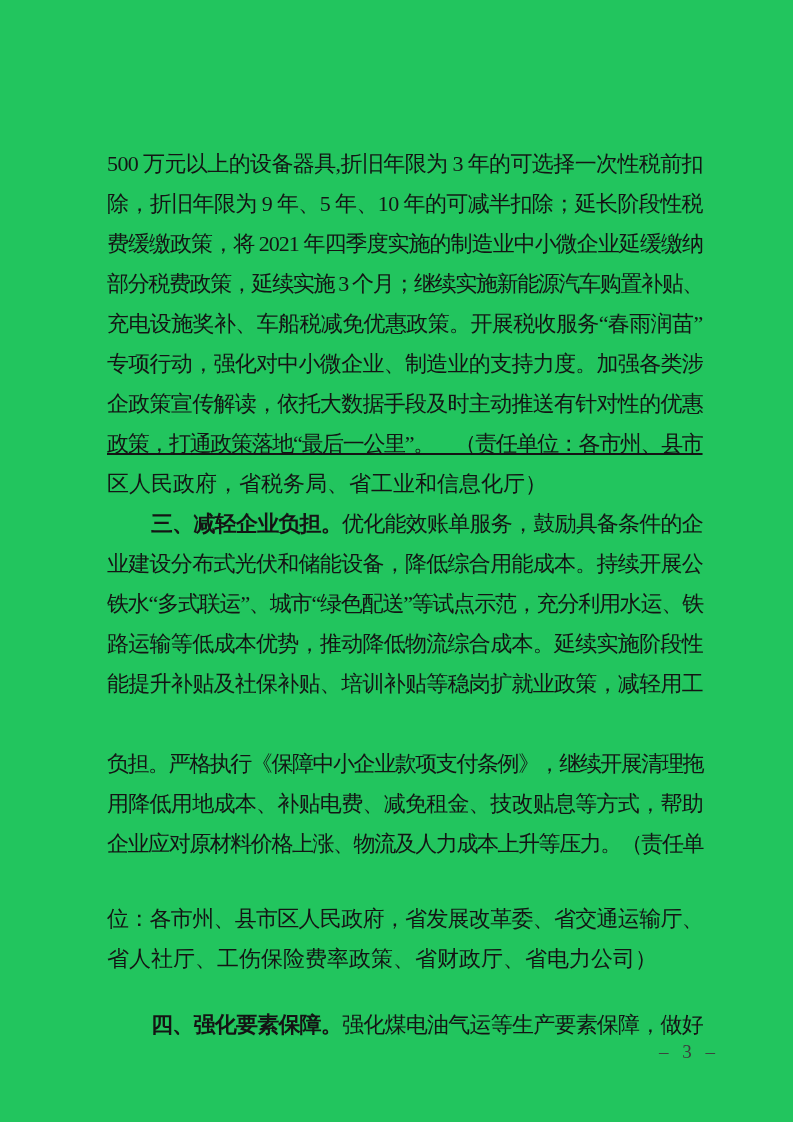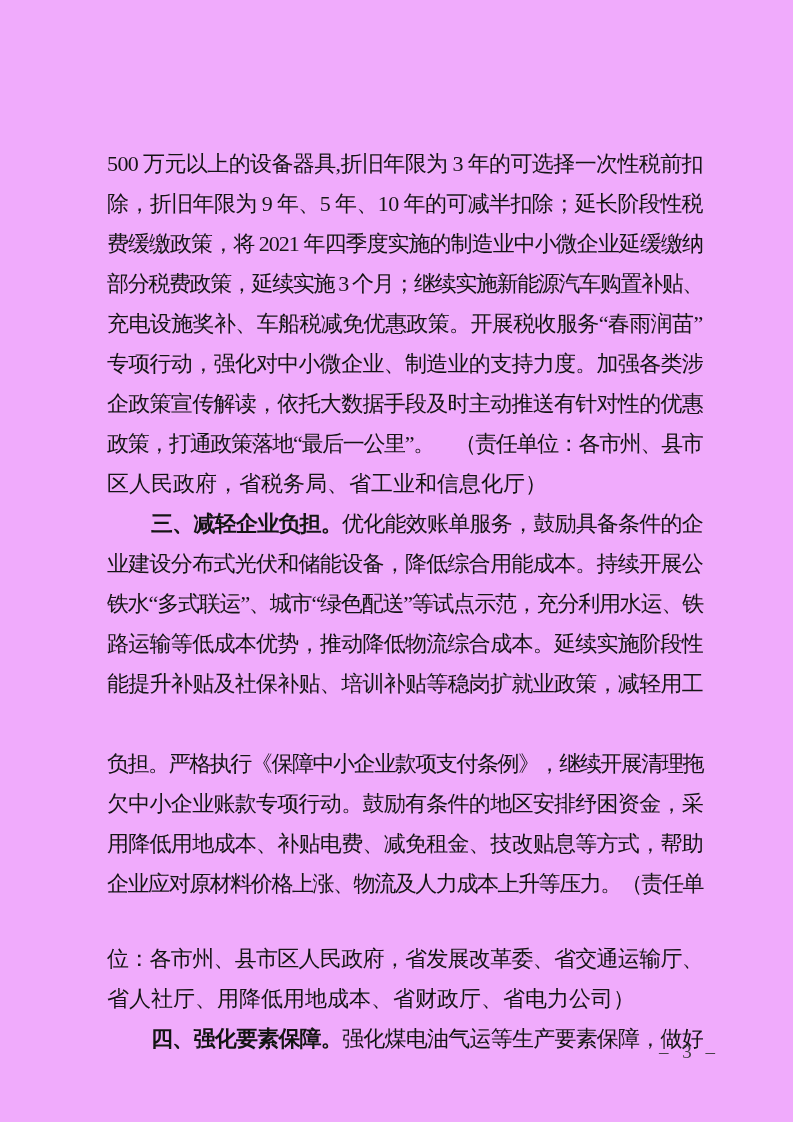--- a/index.html
+++ b/index.html
@@ -4,21 +4,21 @@
 <style>
   html, body {
     margin: 0;
     padding: 0;
     background: #ffffff;
   }
   .page {
     position: relative;
     width: 793px;
     height: 1122px;
-    background: #f0abfc;
+    background: #22c55e;
     overflow: hidden;
     font-family: "Liberation Serif", "DejaVu Serif", serif;
     color: #141414;
   }
   .doc-body {
     position: absolute;
     left: 107px;
     top: 144px;
     width: 596px;
   }
@@ -54,29 +54,28 @@
 
 <div class="page">
   <div class="doc-body" id="doc-body">
       <div class="line" style="letter-spacing: -0.606px;"><span>500 万元以上的设备器具,折旧年限为 3 年的可选择一次性税前扣</span></div>
       <div class="line" style="letter-spacing: -0.606px;"><span>除，折旧年限为 9 年、5 年、10 年的可减半扣除；延长阶段性税</span></div>
       <div class="line" style="letter-spacing: -0.969px;"><span>费缓缴政策，将 2021 年四季度实施的制造业中小微企业延缓缴纳</span></div>
       <div class="line" style="letter-spacing: -1.355px;"><span>部分税费政策，延续实施 3 个月；继续实施新能源汽车购置补贴、</span></div>
       <div class="line" style="letter-spacing: -0.621px;"><span>充电设施奖补、车船税减免优惠政策。开展税收服务“春雨润苗”</span></div>
       <div class="line" style="letter-spacing: -0.714px;"><span>专项行动，强化对中小微企业、制造业的支持力度。加强各类涉</span></div>
       <div class="line" style="letter-spacing: -0.714px;"><span>企政策宣传解读，依托大数据手段及时主动推送有针对性的优惠</span></div>
-      <div class="line" style="letter-spacing: -1.333px;"><span>政策，打通政策落地“最后一公里”。　（责任单位：各市州、县市</span></div>
+      <div class="line" style="letter-spacing: -1.333px; text-decoration: underline;"><span>政策，打通政策落地“最后一公里”。　（责任单位：各市州、县市</span></div>
       <div class="line"><span>区人民政府，省税务局、省工业和信息化厅）</span></div>
       <div class="line indent" style="letter-spacing: -0.769px;"><span class="hd">三、减轻企业负担。</span><span>优化能效账单服务，鼓励具备条件的企</span></div>
       <div class="line" style="letter-spacing: -0.714px;"><span>业建设分布式光伏和储能设备，降低综合用能成本。持续开展公</span></div>
       <div class="line" style="letter-spacing: -1.194px;"><span>铁水“多式联运”、城市“绿色配送”等试点示范，充分利用水运、铁</span></div>
       <div class="line" style="letter-spacing: -0.714px;"><span>路运输等低成本优势，推动降低物流综合成本。延续实施阶段性</span></div>
       <div class="line" style="letter-spacing: -0.714px;"><span>能提升补贴及社保补贴、培训补贴等稳岗扩就业政策，减轻用工</span></div>
       <div class="line" style="letter-spacing: -1.448px; margin-top: 40px;"><span>负担。严格执行《保障中小企业款项支付条例》，继续开展清理拖</span></div>
-      <div class="line" style="letter-spacing: -0.714px;"><span>欠中小企业账款专项行动。鼓励有条件的地区安排纾困资金，采</span></div>
       <div class="line" style="letter-spacing: -0.714px;"><span>用降低用地成本、补贴电费、减免租金、技改贴息等方式，帮助</span></div>
       <div class="line" style="letter-spacing: -1.448px;"><span>企业应对原材料价格上涨、物流及人力成本上升等压力。（责任单</span></div>
       <div class="line" style="letter-spacing: -0.714px; margin-top: 35px;"><span>位：各市州、县市区人民政府，省发展改革委、省交通运输厅、</span></div>
-      <div class="line"><span>省人社厅、用降低用地成本、省财政厅、省电力公司）</span></div>
-      <div class="line indent" style="letter-spacing: -0.769px;"><span class="hd">四、强化要素保障。</span><span>强化煤电油气运等生产要素保障，做好</span></div>
+      <div class="line"><span>省人社厅、工伤保险费率政策、省财政厅、省电力公司）</span></div>
+      <div class="line indent" style="letter-spacing: -0.769px; margin-top: 26px;"><span class="hd">四、强化要素保障。</span><span>强化煤电油气运等生产要素保障，做好</span></div>
     </div>
   <div class="footer">– 3 –</div>
 </div>
 
 </body></html>

